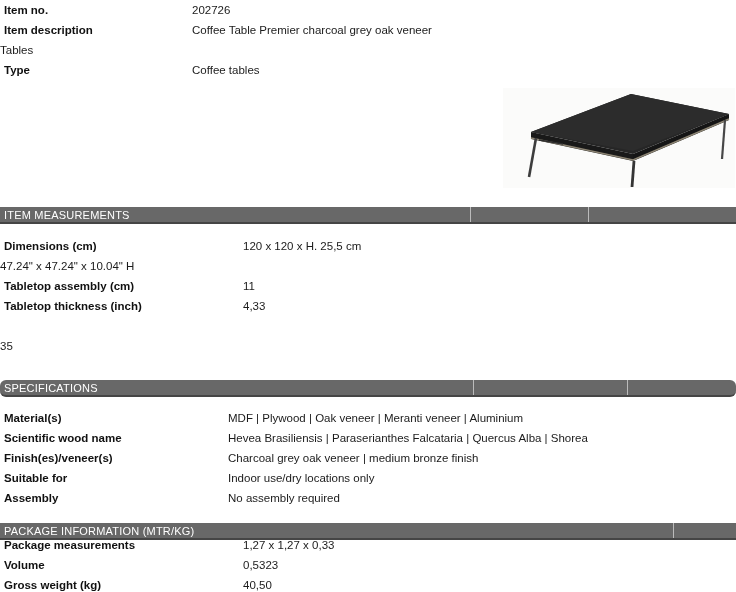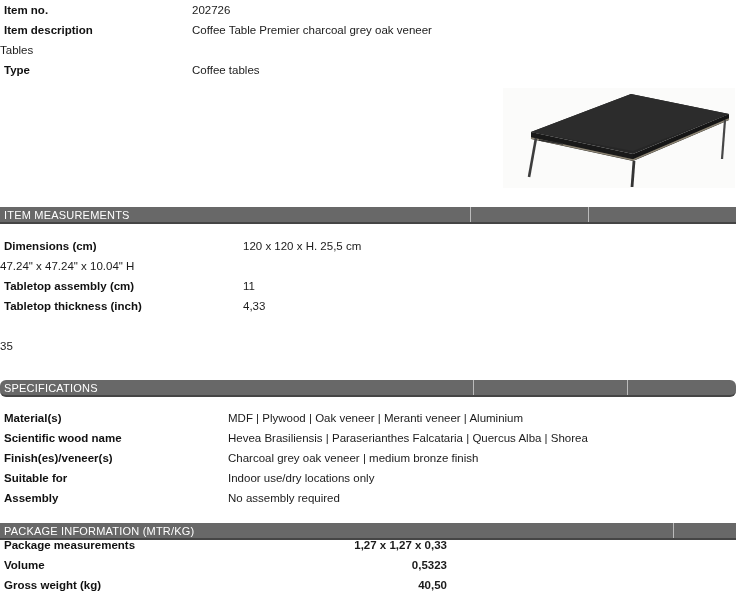--- a/index.html
+++ b/index.html
@@ -10,21 +10,21 @@
   }
   .kv-block{position:absolute;left:0;right:0;}
   .kv-row{display:flex;height:20px;line-height:20px;white-space:nowrap;}
   .kv-row .lbl{font-weight:bold;color:#111;padding-left:4px;box-sizing:border-box;}
   .kv-row .val{color:#1b1b1b;}
   
   .top-block .lbl{width:192px;}
   .meas-block .lbl{width:243px;}
   .spec-block .lbl{width:228px;}
   .pkg-block  .lbl{width:243px;}
-  .pkg-block  .val{width:204px;text-align:right;font-weight:bold;}
+  .pkg-block  .val{width:204px;text-align:left;}
   
   .bar{
     position:absolute;left:0;width:736px;height:17px;
     background:#686868;border-bottom:2px solid #454545;
     color:#ffffff;font-size:11px;line-height:17px;
     padding-left:4px;box-sizing:border-box;letter-spacing:.2px;white-space:nowrap;
   }
   .bar .sep{position:absolute;top:0;bottom:0;width:1px;background:rgba(255,255,255,.55);}
   
   .photo{position:absolute;left:503px;top:88px;width:232px;height:100px;background:#fbfbfa;}

